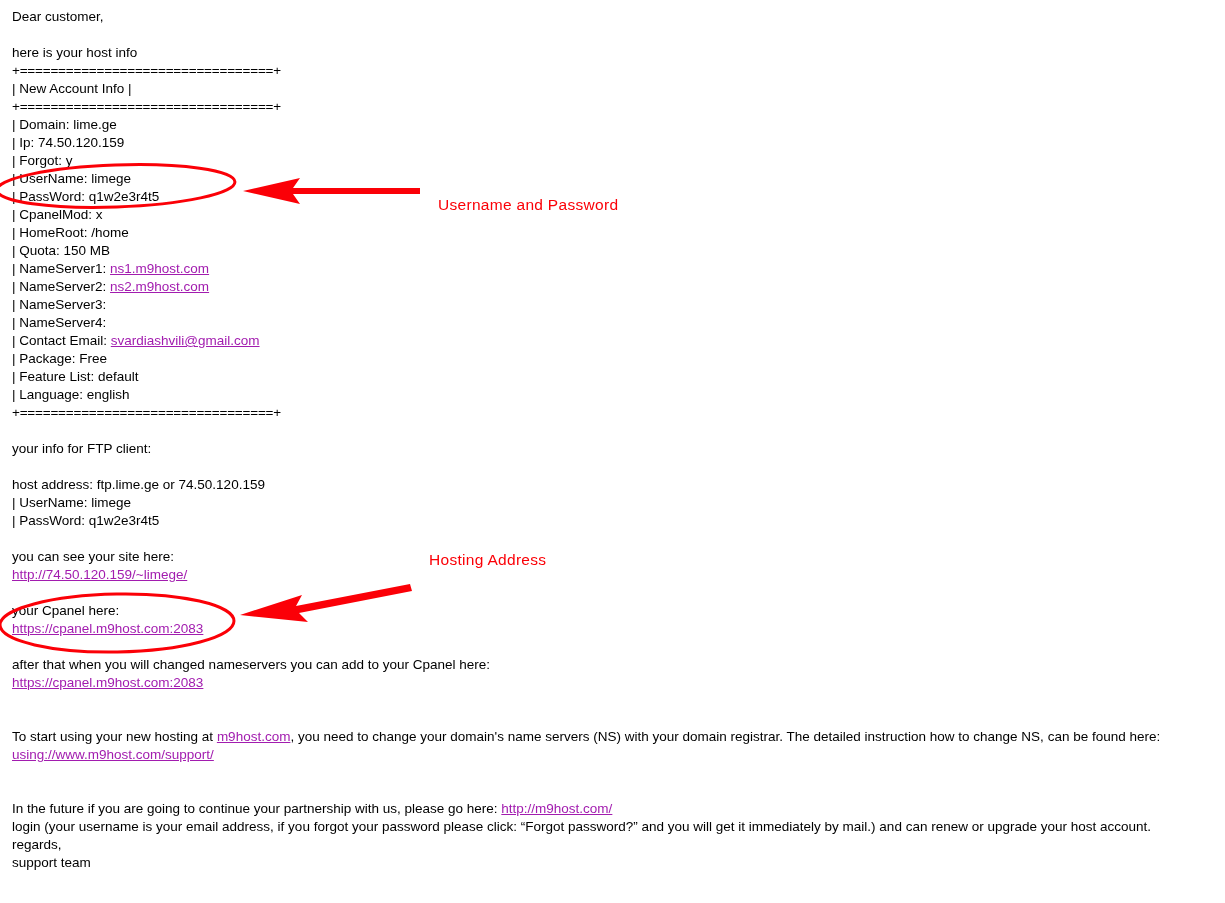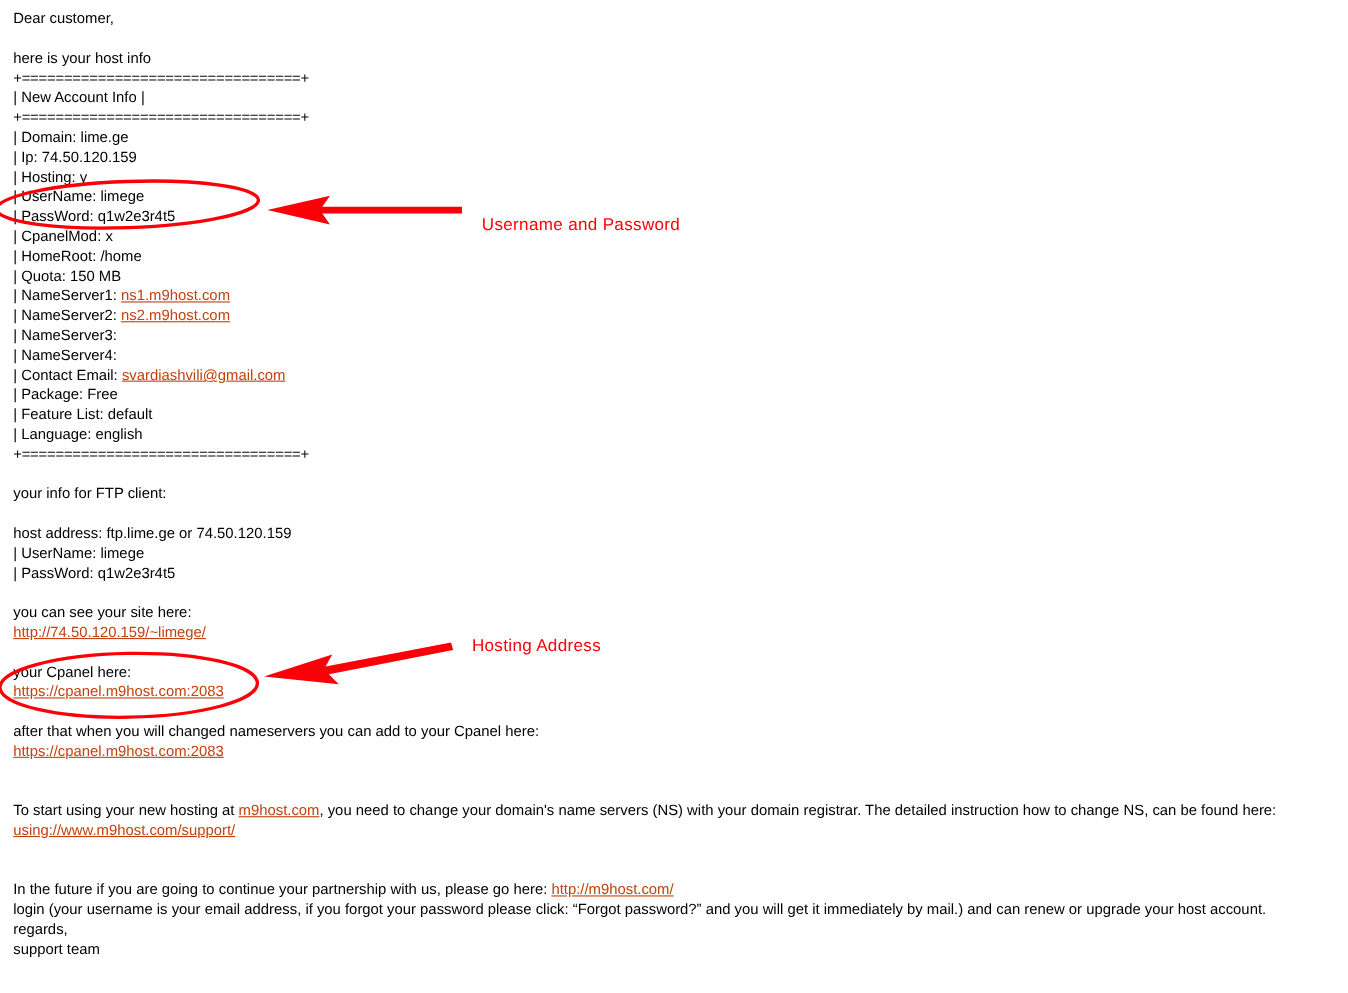--- a/index.html
+++ b/index.html
@@ -34,21 +34,21 @@
     white-space: normal;
   }
   .spacer {
     height: 18px;
   }
   .spacer.big {
     height: 36px;
   }
 
   a.link {
-    color: #c2410c;
+    color: #a21caf;
   }
 
   .rule {
     letter-spacing: -0.2px;
   }
 
   
   #annotations {
     position: absolute;
     left: 0;
@@ -67,39 +67,39 @@
     font-size: 15.5px;
     letter-spacing: 0.3px;
     white-space: nowrap;
   }
   #anno-label-credentials {
     left: 438px;
     top: 196px;
   }
   #anno-label-hosting {
     left: 429px;
-    top: 579px;
+    top: 551px;
   }
 </style>
 </head>
 <body>
 
 <div id="email-body">
 
   <div class="line">Dear customer,</div>
   <div class="spacer"></div>
   <div class="line">here is your host info</div>
 
   <div class="line rule">+=================================+</div>
   <div class="line">| New Account Info |</div>
   <div class="line rule">+=================================+</div>
 
   <div class="line"><span>| Domain: </span><span>lime.ge</span></div>
   <div class="line"><span>| Ip: </span><span>74.50.120.159</span></div>
-  <div class="line"><span>| Hosting: </span><span>y</span></div>
+  <div class="line"><span>| Forgot: </span><span>y</span></div>
   <div class="line"><span>| UserName: </span><span>limege</span></div>
   <div class="line"><span>| PassWord: </span><span>q1w2e3r4t5</span></div>
   <div class="line"><span>| CpanelMod: </span><span>x</span></div>
   <div class="line"><span>| HomeRoot: </span><span>/home</span></div>
   <div class="line"><span>| Quota: </span><span>150 MB</span></div>
   <div class="line"><span>| NameServer1: </span><a class="link" href="#">ns1.m9host.com</a></div>
   <div class="line"><span>| NameServer2: </span><a class="link" href="#">ns2.m9host.com</a></div>
   <div class="line"><span>| NameServer3:</span></div>
   <div class="line"><span>| NameServer4:</span></div>
   <div class="line"><span>| Contact Email: </span><a class="link" href="#">svardiashvili@gmail.com</a></div>

